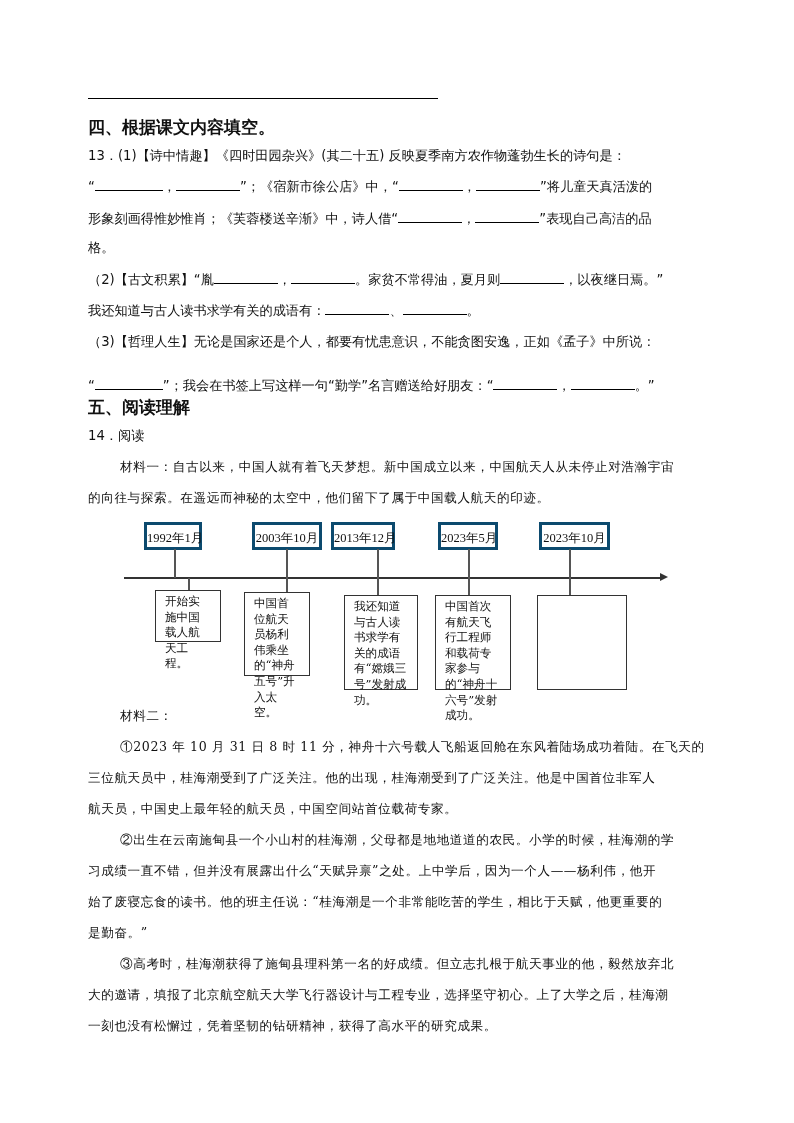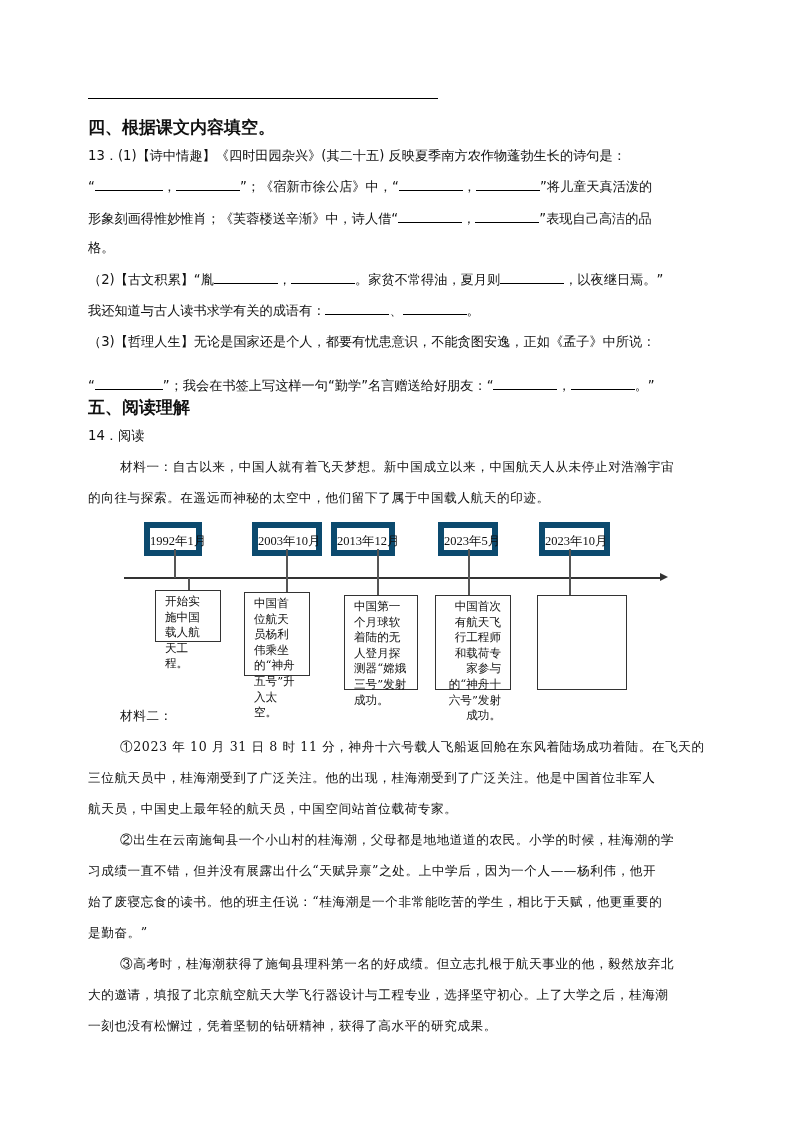--- a/index.html
+++ b/index.html
@@ -7,21 +7,21 @@
          font-family: "DejaVu Sans", "Liberation Sans", sans-serif; color: #111; }
   .top-rule { position: absolute; left: 88px; top: 98px; width: 350px; height: 1px; background: #000; }
   .section-title { position: absolute; left: 88px; font-size: 17px; font-weight: bold; font-family: "DejaVu Serif", serif; white-space: nowrap; }
   .line { position: absolute; left: 88px; font-size: 13.2px; white-space: nowrap; line-height: 16px; }
   .blank { display: inline-block; border-bottom: 1px solid #000; height: 12px; vertical-align: baseline; }
   .mat { position: absolute; font-size: 12.6px; white-space: nowrap; font-family: "DejaVu Serif", "Liberation Serif", serif; letter-spacing: 0.6px; line-height: 16px; }
   
   .tl-axis { position: absolute; left: 124px; top: 577px; width: 538px; height: 1.5px; background: #333; }
   .tl-arrow { position: absolute; left: 660px; top: 573px; width: 0; height: 0;
               border-left: 8px solid #333; border-top: 4px solid transparent; border-bottom: 4px solid transparent; }
-  .tl-date { position: absolute; top: 522px; height: 34px; border: 6px solid #0c4a6e; background: #fff;
+  .tl-date { position: absolute; top: 522px; height: 28px; border: 3px solid #0c4a6e; background: #fff;
              font-family: "Liberation Serif", "DejaVu Serif", serif; font-size: 12.5px; line-height: 27px;
              text-align: center; white-space: nowrap; box-sizing: border-box; }
   .tl-vline { position: absolute; width: 1.5px; background: #555; }
   .tl-event { position: absolute; border: 1.2px solid #333; background: #fff; box-sizing: border-box;
               font-family: "DejaVu Serif", "Liberation Serif", serif; font-size: 11.6px; line-height: 15.6px;
               padding: 3px 9px; white-space: normal; word-break: break-all; }
 </style>
 </head>
 <body>
 
@@ -78,22 +78,22 @@
   <div class="tl-vline" style="left:569px; top:549px; height:29px;"></div>
 
   <div class="tl-vline" style="left:188px; top:578px; height:12px;"></div>
   <div class="tl-vline" style="left:286px; top:578px; height:14px;"></div>
   <div class="tl-vline" style="left:377px; top:578px; height:17px;"></div>
   <div class="tl-vline" style="left:468px; top:578px; height:17px;"></div>
   <div class="tl-vline" style="left:569px; top:578px; height:17px;"></div>
 
   <div class="tl-event" style="left:155px; top:590px; width:66px; height:52px;">开始实施中国载人航天工程。</div>
   <div class="tl-event" style="left:244px; top:592px; width:66px; height:84px;">中国首位航天员杨利伟乘坐的“神舟五号”升入太空。</div>
-  <div class="tl-event" style="left:344px; top:595px; width:74px; height:95px;">中国第一个月球软着陆的无人登月探测器“嫦娥三号”发射成功。</div>
-  <div class="tl-event" style="left:435px; top:595px; width:76px; height:95px;text-align:right;">中国首次有航天飞行工程师和载荷专家参与的“神舟十六号”发射成功。</div>
+  <div class="tl-event" style="left:344px; top:595px; width:74px; height:95px;">我还知道与古人读书求学有关的成语有“嫦娥三号”发射成功。</div>
+  <div class="tl-event" style="left:435px; top:595px; width:76px; height:95px;">中国首次有航天飞行工程师和载荷专家参与的“神舟十六号”发射成功。</div>
   <div class="tl-event" style="left:537px; top:595px; width:90px; height:95px;"></div>
 </div>
 
 <div class="mat" style="left:120px; top:708px;">材料二：</div>
 
 <div class="mat" style="left:120px; top:739px;">①2023 年 10 月 31 日 8 时 11 分，神舟十六号载人飞船返回舱在东风着陆场成功着陆。在飞天的</div>
 <div class="mat" style="left:88px; top:770px;">三位航天员中，桂海潮受到了广泛关注。他的出现，桂海潮受到了广泛关注。他是中国首位非军人</div>
 <div class="mat" style="left:88px; top:801px;">航天员，中国史上最年轻的航天员，中国空间站首位载荷专家。</div>
 
 <div class="mat" style="left:120px; top:832px;">②出生在云南施甸县一个小山村的桂海潮，父母都是地地道道的农民。小学的时候，桂海潮的学</div>

